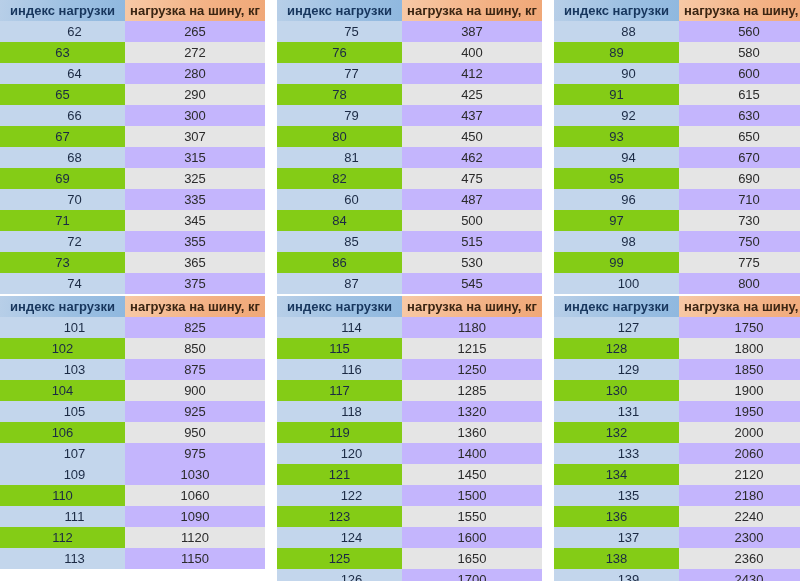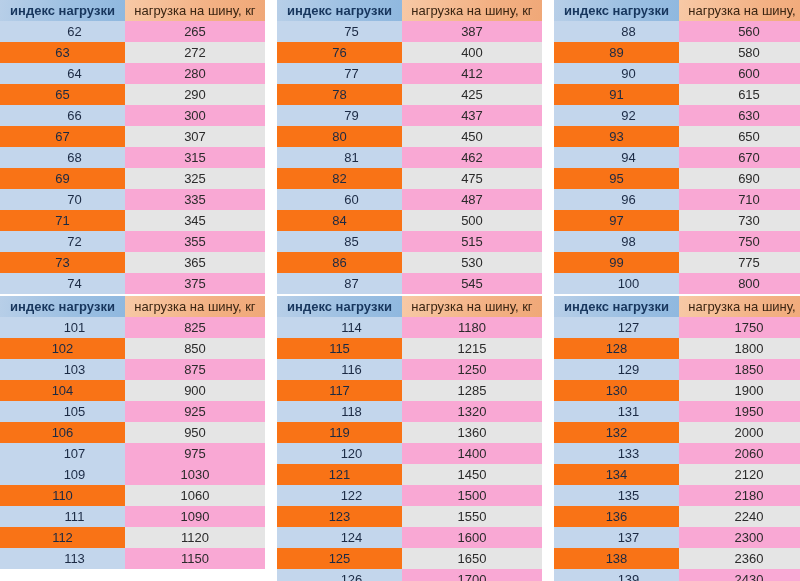--- a/index.html
+++ b/index.html
@@ -49,42 +49,42 @@
     color:#17365d;
     font-weight:bold;
     font-size:12.5px;
     height:26px;line-height:26px;
     border-right:2px solid #ffffff;
   }
   .th-load{
     width:140px;
     background:linear-gradient(100deg,#f7c9a6 0%,#f3b184 60%,#f0a878 100%);
     color:#3b2512;
-    font-weight:normal;
+    font-weight:bold;
     font-size:12.5px;
     height:26px;line-height:26px;
   }
 
   
   .td-idx{
     width:125px;
     color:#1b2a44;
     border-right:2px solid #ffffff;
     border-bottom:1px solid #ffffff;
     border-top:1px solid #ffffff;
   }
   .td-load{
     width:140px;
     color:#2b2b2b;
     border-bottom:1px solid #ffffff;
     border-top:1px solid #ffffff;
   }
   .r-a .td-idx{background:#c3d6ec;padding-left:24px;}
-  .r-b .td-idx{background:#f97316;}
-  .r-a .td-load{background:#f9a8d4;}
+  .r-b .td-idx{background:#84cc16;}
+  .r-a .td-load{background:#c4b5fd;}
   .r-b .td-load{background:#e5e5e5;}
 
   .spacer{width:12px;flex:0 0 12px;}
 </style>
 </head>
 <body>
 
 <div class="sheet">
 
   <div class="block block-row1">

